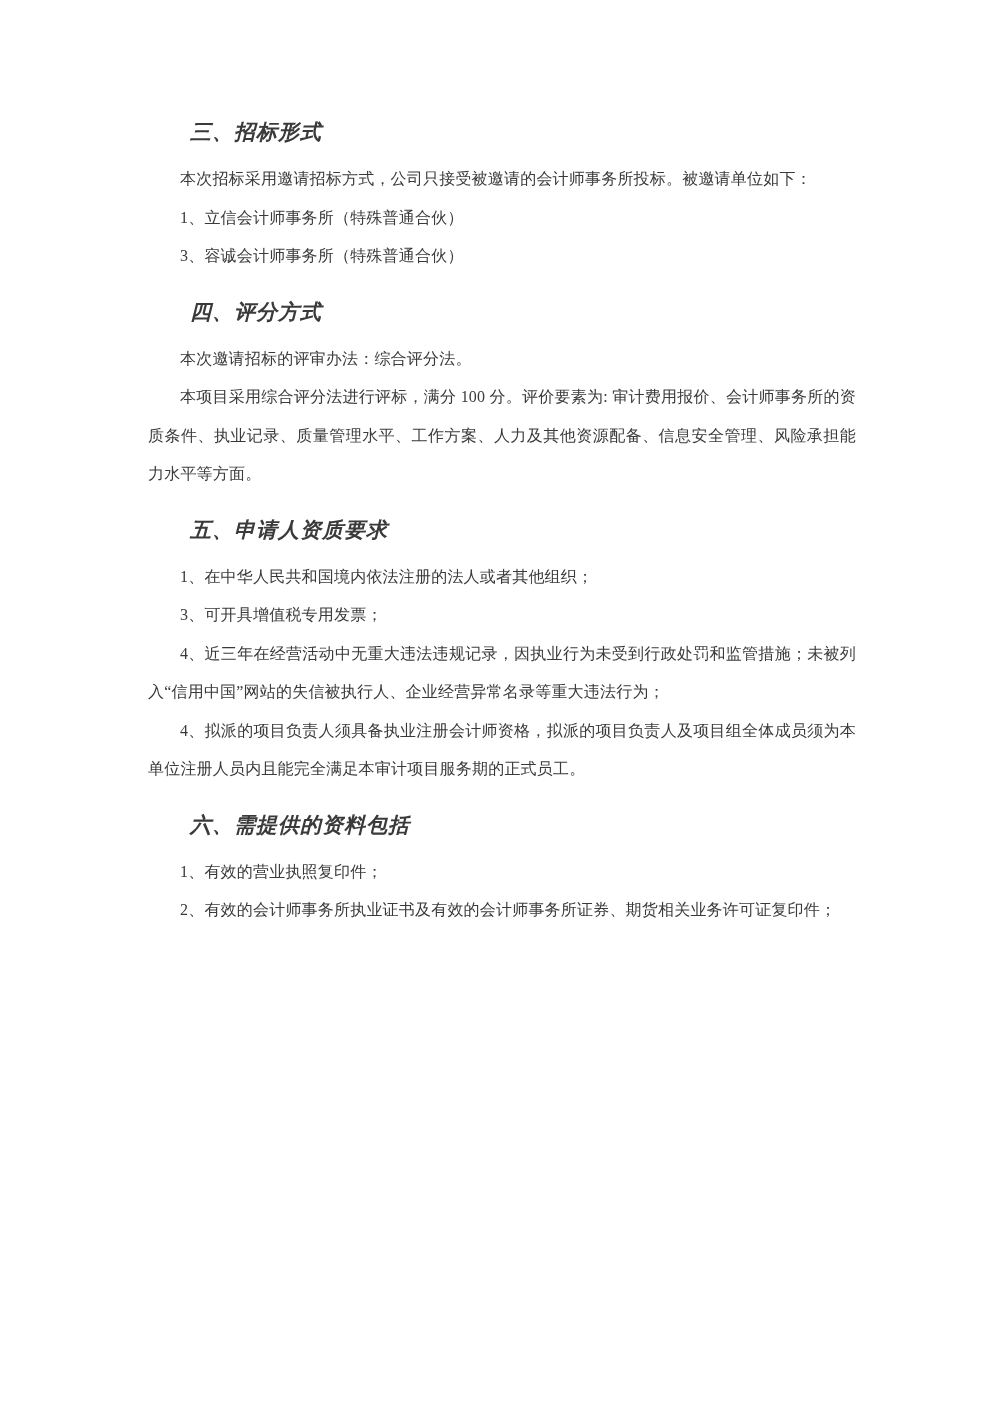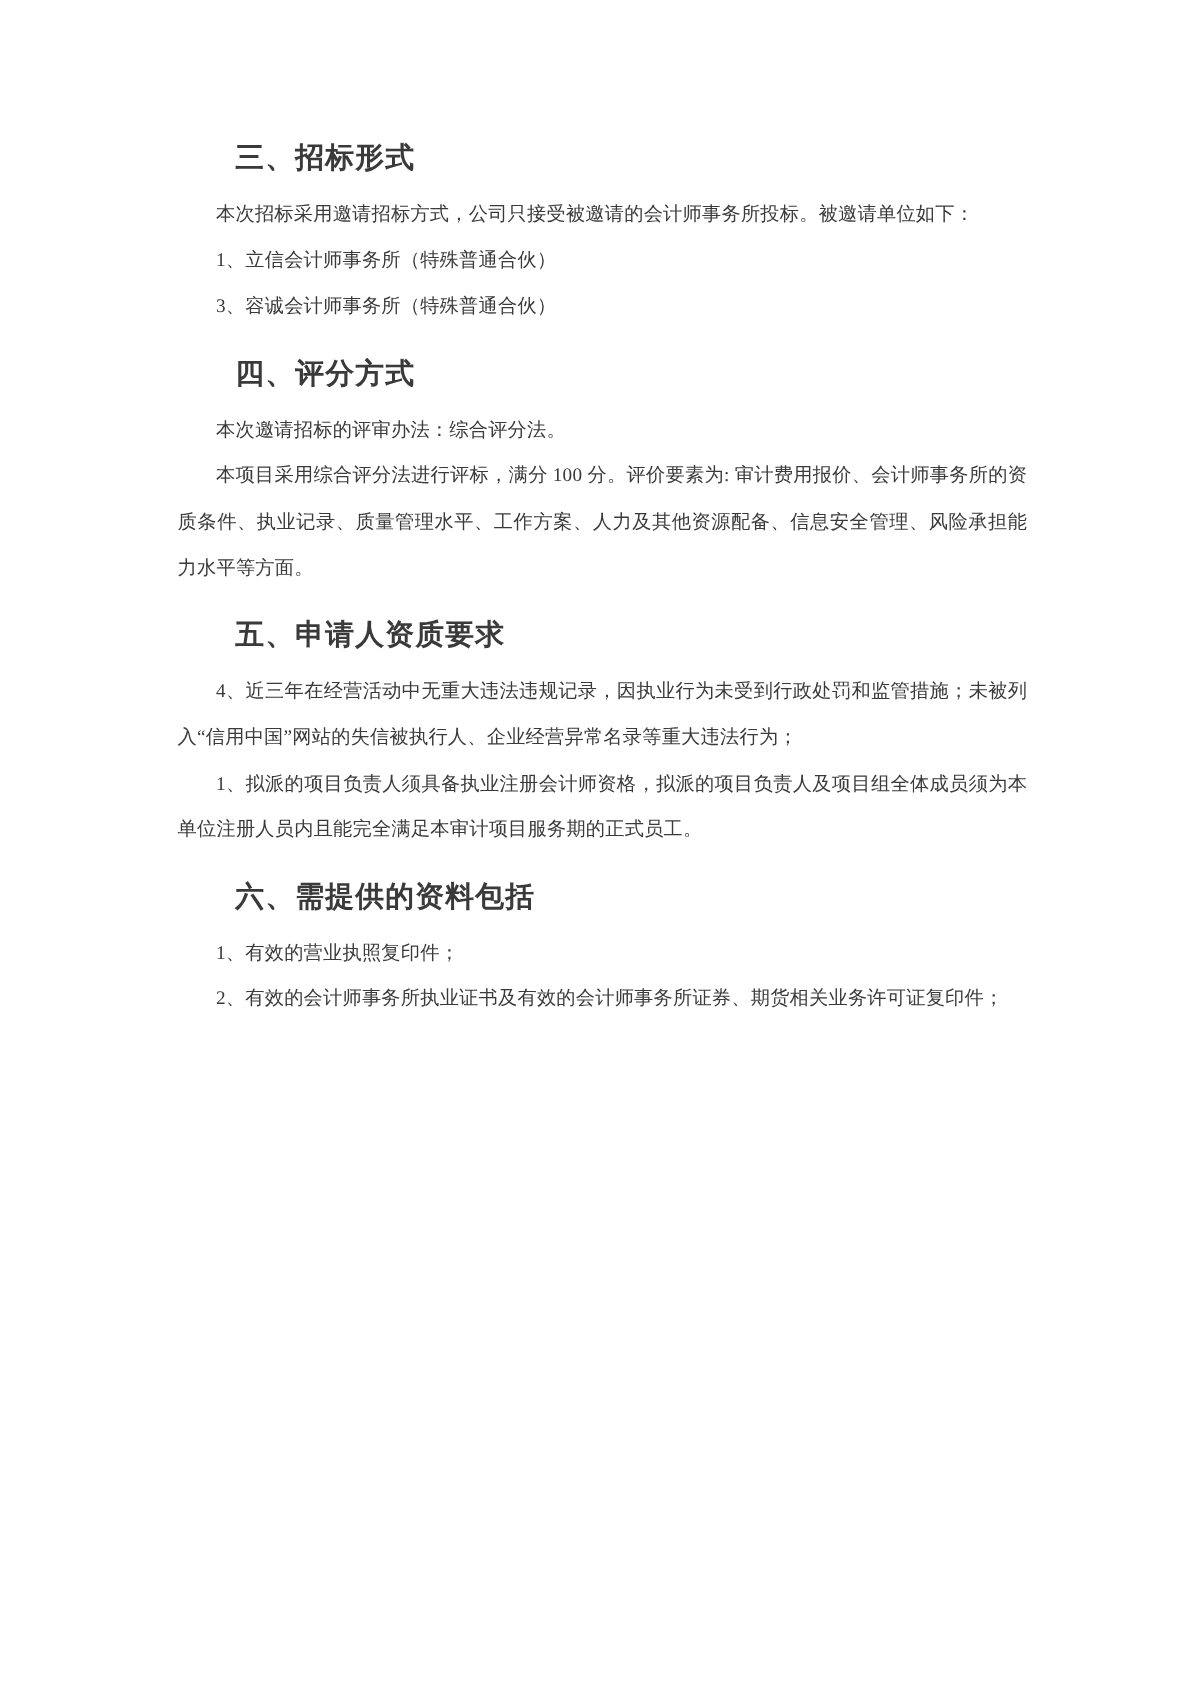--- a/index.html
+++ b/index.html
@@ -15,26 +15,27 @@
     overflow: hidden;
     box-sizing: border-box;
     font-family: "Liberation Serif", "DejaVu Serif", serif;
     color: #3a3a3a;
   }
   .content {
     box-sizing: border-box;
     padding: 102px 136px 0 148px; 
   }
   .heading {
-    font-size: 24px;
+    font-size: 21px;
     font-weight: bold;
     line-height: 40px;
     margin: 16px 0 8px 0;
     text-indent: 2em;
     letter-spacing: 1px;
+    font-style: italic;
   }
   section:first-child .heading {
     margin-top: 10px;
   }
   .para {
     font-size: 16px;
     line-height: 38.5px;
     margin: 0;
     text-indent: 2em;
     text-align: justify;
@@ -55,22 +56,24 @@
     </section>
 
     <section>
       <h2 class="heading">四、评分方式</h2>
       <p class="para">本次邀请招标的评审办法：综合评分法。</p>
       <p class="para">本项目采用综合评分法进行评标，满分 100 分。评价要素为: 审计费用报价、会计师事务所的资质条件、执业记录、质量管理水平、工作方案、人力及其他资源配备、信息安全管理、风险承担能力水平等方面。</p>
     </section>
 
     <section>
       <h2 class="heading">五、申请人资质要求</h2>
+      <p class="para">1、在中华人民共和国境内依法注册的法人或者其他组织；</p>
+      <p class="para">3、可开具增值税专用发票；</p>
       <p class="para">4、近三年在经营活动中无重大违法违规记录，因执业行为未受到行政处罚和监管措施；未被列入“信用中国”网站的失信被执行人、企业经营异常名录等重大违法行为；</p>
-      <p class="para">1、拟派的项目负责人须具备执业注册会计师资格，拟派的项目负责人及项目组全体成员须为本单位注册人员内且能完全满足本审计项目服务期的正式员工。</p>
+      <p class="para">4、拟派的项目负责人须具备执业注册会计师资格，拟派的项目负责人及项目组全体成员须为本单位注册人员内且能完全满足本审计项目服务期的正式员工。</p>
     </section>
 
     <section>
       <h2 class="heading">六、需提供的资料包括</h2>
       <p class="para">1、有效的营业执照复印件；</p>
       <p class="para">2、有效的会计师事务所执业证书及有效的会计师事务所证券、期货相关业务许可证复印件；</p>
     </section>
 
   </div>
 </div>

